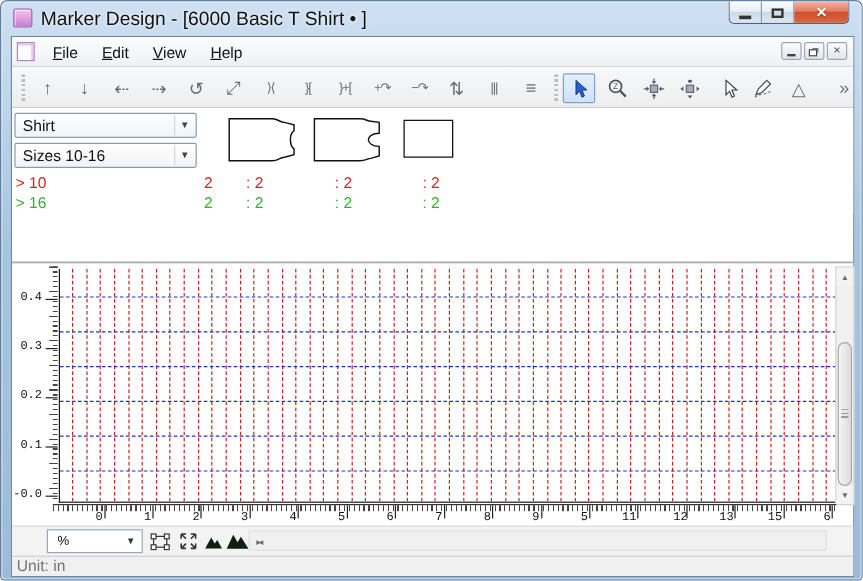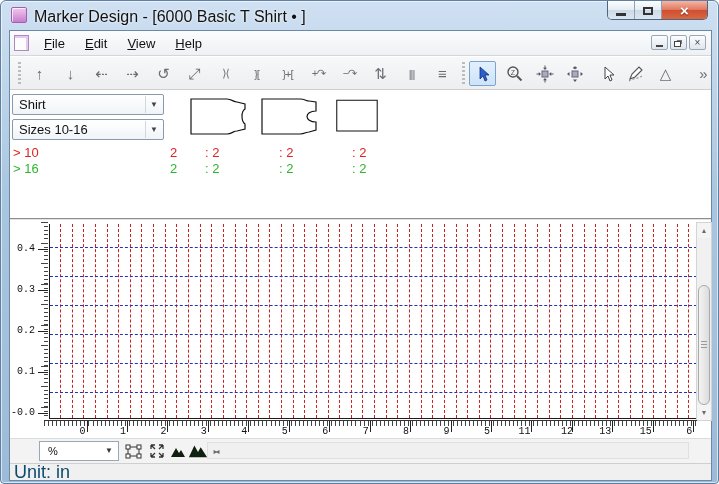--- a/index.html
+++ b/index.html
@@ -86,21 +86,21 @@
   
   #bottombar { position:absolute; left:0; top:407px; width:701px; height:25px; background:#f3f3f3; border-top:1px solid #dcdcdc; }
   #zoomcombo { position:absolute; left:29px; top:2px; width:80px; height:20px; background:#fff; border:1px solid #98a8b8; font-size:11px; line-height:18px; padding-left:8px; color:#111; }
   #zoomcombo .arrowbox { position:absolute; right:2px; top:0; bottom:0; width:14px; display:flex; align-items:center; justify-content:center; font-size:8px; color:#333; }
   .bicon { position:absolute; top:3px; width:20px; height:18px; display:flex; align-items:center; justify-content:center; }
   #hscroll { position:absolute; left:197px; top:3px; width:482px; height:17px; background:#f0f0f0; border:1px solid #e0e0e0; }
   #hscroll .left { position:absolute; left:2px; top:1px; height:14px; }
   #hscroll .right { position:absolute; right:2px; top:1px; height:14px; }
   #hscroll .sbtn { width:15px; background:transparent; }
   
-  #statusbar { position:absolute; left:0; top:432px; width:701px; height:17px; background:#f0f0f0; border-top:1px solid #cfcfcf; font-size:18px; color:#0c4a6e; padding-left:4px; line-height:16px; }
+  #statusbar { position:absolute; left:0; top:432px; width:701px; height:17px; background:#f0f0f0; border-top:1px solid #cfcfcf; font-size:13px; color:#737373; padding-left:4px; line-height:16px; }
 </style>
 </head>
 <body>
 
 <div id="win">
   <div id="titlebar">
     <div id="app-icon"></div>
     <div id="title-text">Marker Design - [6000 Basic T Shirt • ]</div>
     <div id="winbtns">
       <div class="wbtn">

